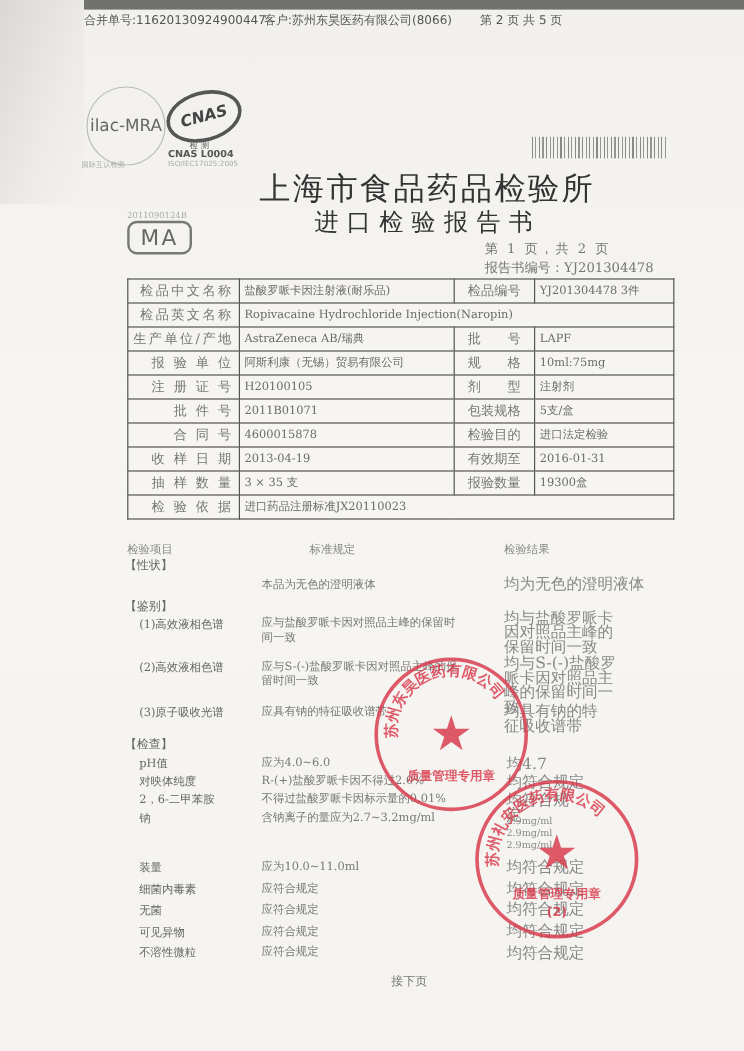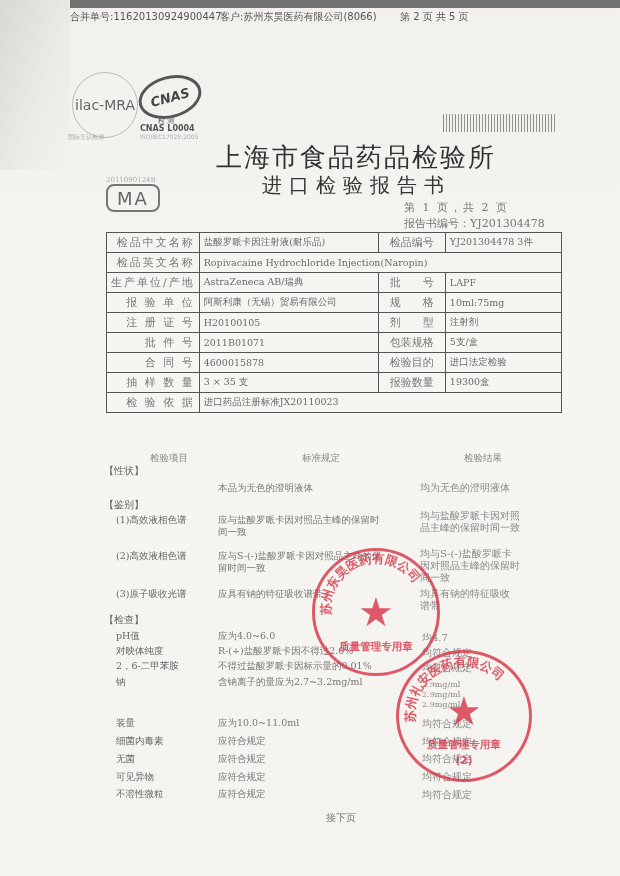--- a/index.html
+++ b/index.html
@@ -47,24 +47,24 @@
   .page-info { position:absolute; left:404px; top:200px; font-size:11px; color:#777; letter-spacing:2px; }
   .report-no { position:absolute; left:404px; top:216px; font-size:11px; color:#777; }
 
   table.info { position:absolute; left:106px; top:232px; width:456px; border-collapse:collapse;
     font-size:10px; }
   table.info td { border:1px solid #555; height:19px; padding:0 4px; color:#666; white-space:nowrap; overflow:hidden; }
   table.info td.lbl { width:76px; text-align:right; color:#777; font-size:11px; letter-spacing:2px; }
   table.info td.lbl2 { width:58px; text-align:center; color:#777; font-size:11px; }
   table.info td.val { color:#6a6a6a; font-family:"DejaVu Serif",serif; font-size:9.5px; }
 
-  .sec-header { position:absolute; top:452px; font-size:9.5px; color:#888;margin-left:44px; }
+  .sec-header { position:absolute; top:452px; font-size:9.5px; color:#888; }
   .sec { position:absolute; font-size:10px; color:#666; white-space:nowrap; }
   .sec.small { font-size:9.5px; }
-  .res { position:absolute; font-size:10px; color:#888; line-height:12px; }
+  .res { position:absolute; font-size:13px; color:#888; line-height:12px; }
   .std { position:absolute; font-size:9.5px; color:#777; line-height:12px; }
 
   .stamp { position:absolute; border-radius:50%; border:3px solid #d8384a; opacity:.82;
     box-sizing:border-box; }
   .stamp .star { position:absolute; left:50%; top:50%; transform:translate(-50%,-50%);
     color:#d8384a; font-size:40px; line-height:1; }
   .stamp .ring-text { position:absolute; left:0; top:0; width:100%; height:100%; }
   .stamp .ring-text text { fill:#d8384a; font-family:"DejaVu Sans",sans-serif; font-weight:bold; }
   .footer-next { position:absolute; left:326px; top:811px; font-size:10px; color:#777; }
 </style>
@@ -131,20 +131,26 @@
       <td class="lbl">批 件 号</td>
       <td class="val" colspan="2">2011B01071</td>
       <td class="lbl2">包装规格</td>
       <td class="val">5支/盒</td>
     </tr>
     <tr>
       <td class="lbl">合 同 号</td>
       <td class="val" colspan="2">4600015878</td>
       <td class="lbl2">检验目的</td>
       <td class="val">进口法定检验</td>
+    </tr>
+    <tr>
+      <td class="lbl">收 样 日 期</td>
+      <td class="val" colspan="2">2013-04-19</td>
+      <td class="lbl2">有效期至</td>
+      <td class="val">2016-01-31</td>
     </tr>
     <tr>
       <td class="lbl">抽 样 数 量</td>
       <td class="val" colspan="2">3 × 35 支</td>
       <td class="lbl2">报验数量</td>
       <td class="val">19300盒</td>
     </tr>
     <tr>
       <td class="lbl">检 验 依 据</td>
       <td class="val" colspan="4">进口药品注册标准JX20110023</td>

